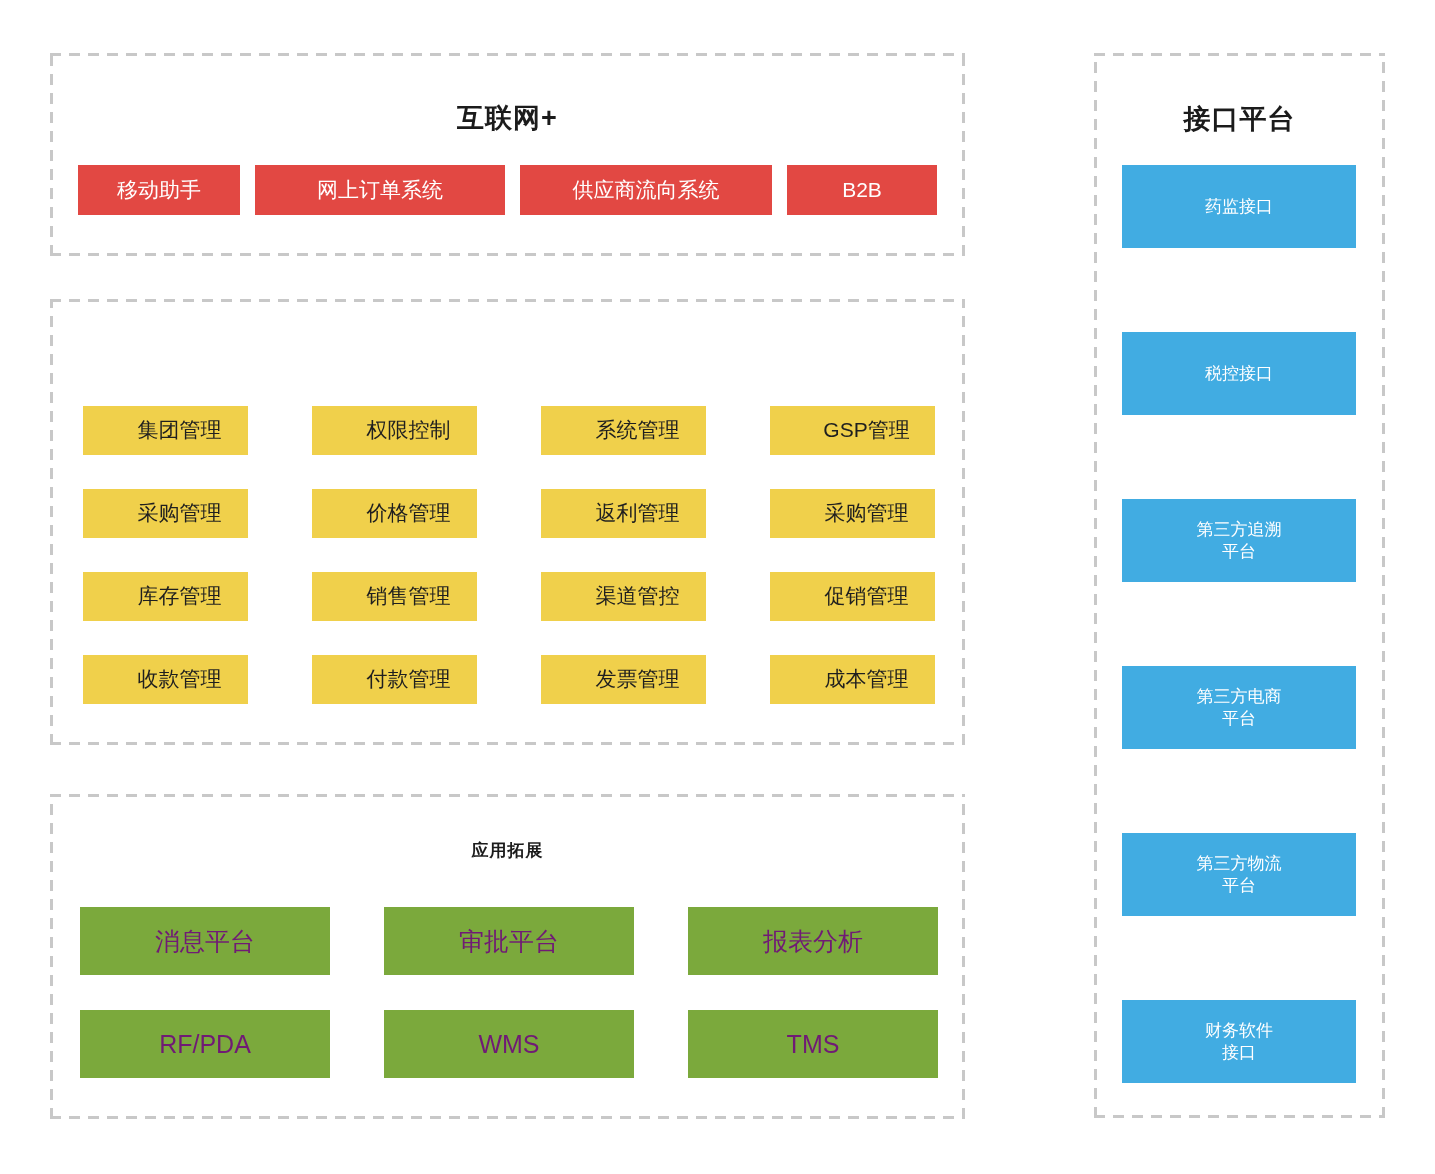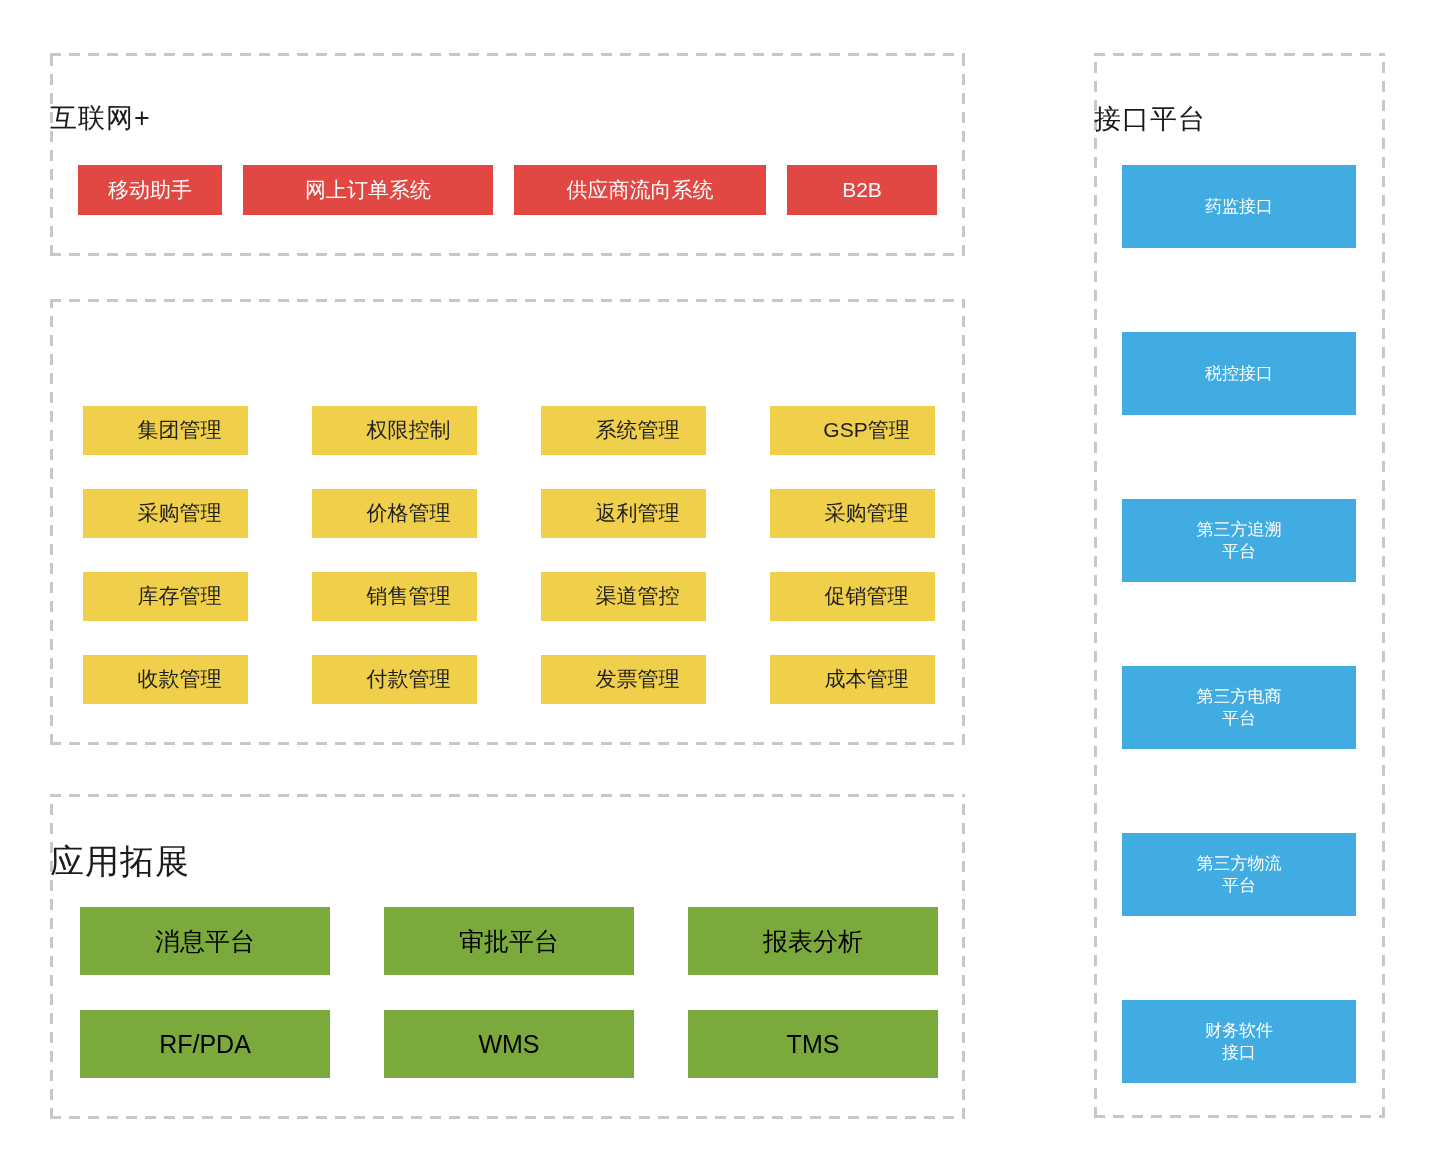--- a/index.html
+++ b/index.html
@@ -12,49 +12,49 @@
     position:absolute;background-color:#ffffff;background-repeat:repeat-x,repeat-x,repeat-y,repeat-y;
     background-image:
       repeating-linear-gradient(90deg,var(--border) 0 11px,transparent 11px 19px),
       repeating-linear-gradient(90deg,var(--border) 0 11px,transparent 11px 19px),
       repeating-linear-gradient(0deg,var(--border) 0 11px,transparent 11px 19px),
       repeating-linear-gradient(0deg,var(--border) 0 11px,transparent 11px 19px);
     background-position:left top,left bottom,left top,right top;
     background-size:100% 3px,100% 3px,3px 100%,3px 100%;
   }
   .section-title{
-    position:absolute;left:0;width:100%;text-align:left;
-    font-weight:400;color:#1b1b1b;letter-spacing:1px;white-space:nowrap;
+    position:absolute;left:0;width:100%;text-align:center;
+    font-weight:700;color:#1b1b1b;letter-spacing:1px;white-space:nowrap;
   }
   .node{
     display:flex;flex-direction:column;align-items:center;justify-content:center;
     text-align:center;box-sizing:border-box;line-height:1.28;
   }
   .node span{display:block;}
 
   
   #sec-internet{left:50px;top:53px;width:915px;height:203px;}
   #sec-internet .section-title{top:47px;font-size:27px;}
   #internet-row{position:absolute;top:112px;left:28px;width:859px;display:flex;justify-content:space-between;}
   .red{background:var(--red);color:#ffffff;height:50px;font-size:21px;}
-  .w-a{width:144px}.w-b{width:250px}.w-c{width:252px}.w-d{width:150px}
+  .w-a{width:162px}.w-b{width:250px}.w-c{width:252px}.w-d{width:150px}
 
   
   #sec-erp{left:50px;top:299px;width:915px;height:446px;}
   #sec-erp .section-title{top:43px;font-size:30px;letter-spacing:2px;}
   #erp-grid{position:absolute;top:107px;left:33px;width:852px;display:grid;
     grid-template-columns:repeat(4,165px);justify-content:space-between;row-gap:34px;}
   .yellow{background:var(--yellow);color:#1f1f1f;height:49px;font-size:21px;padding-left:28px;}
 
   
   #sec-app{left:50px;top:794px;width:915px;height:325px;}
-  #sec-app .section-title{top:45px;font-size:34px;}
+  #sec-app .section-title{top:45px;font-size:17px;}
   #app-grid{position:absolute;top:113px;left:30px;width:858px;display:grid;
     grid-template-columns:repeat(3,250px);justify-content:space-between;row-gap:35px;}
-  .green{background:var(--green);color:#000000;height:68px;font-size:25px;}
+  .green{background:var(--green);color:#701a75;height:68px;font-size:25px;}
 
   
   #sec-interface{left:1094px;top:53px;width:291px;height:1065px;}
   #sec-interface .section-title{top:48px;font-size:27px;}
   #interface-col{position:absolute;top:112px;left:28px;display:flex;flex-direction:column;gap:84px;}
   .blue{background:var(--blue);color:#ffffff;width:234px;min-height:83px;font-size:17px;}
 </style>
 </head>
 <body>
 

